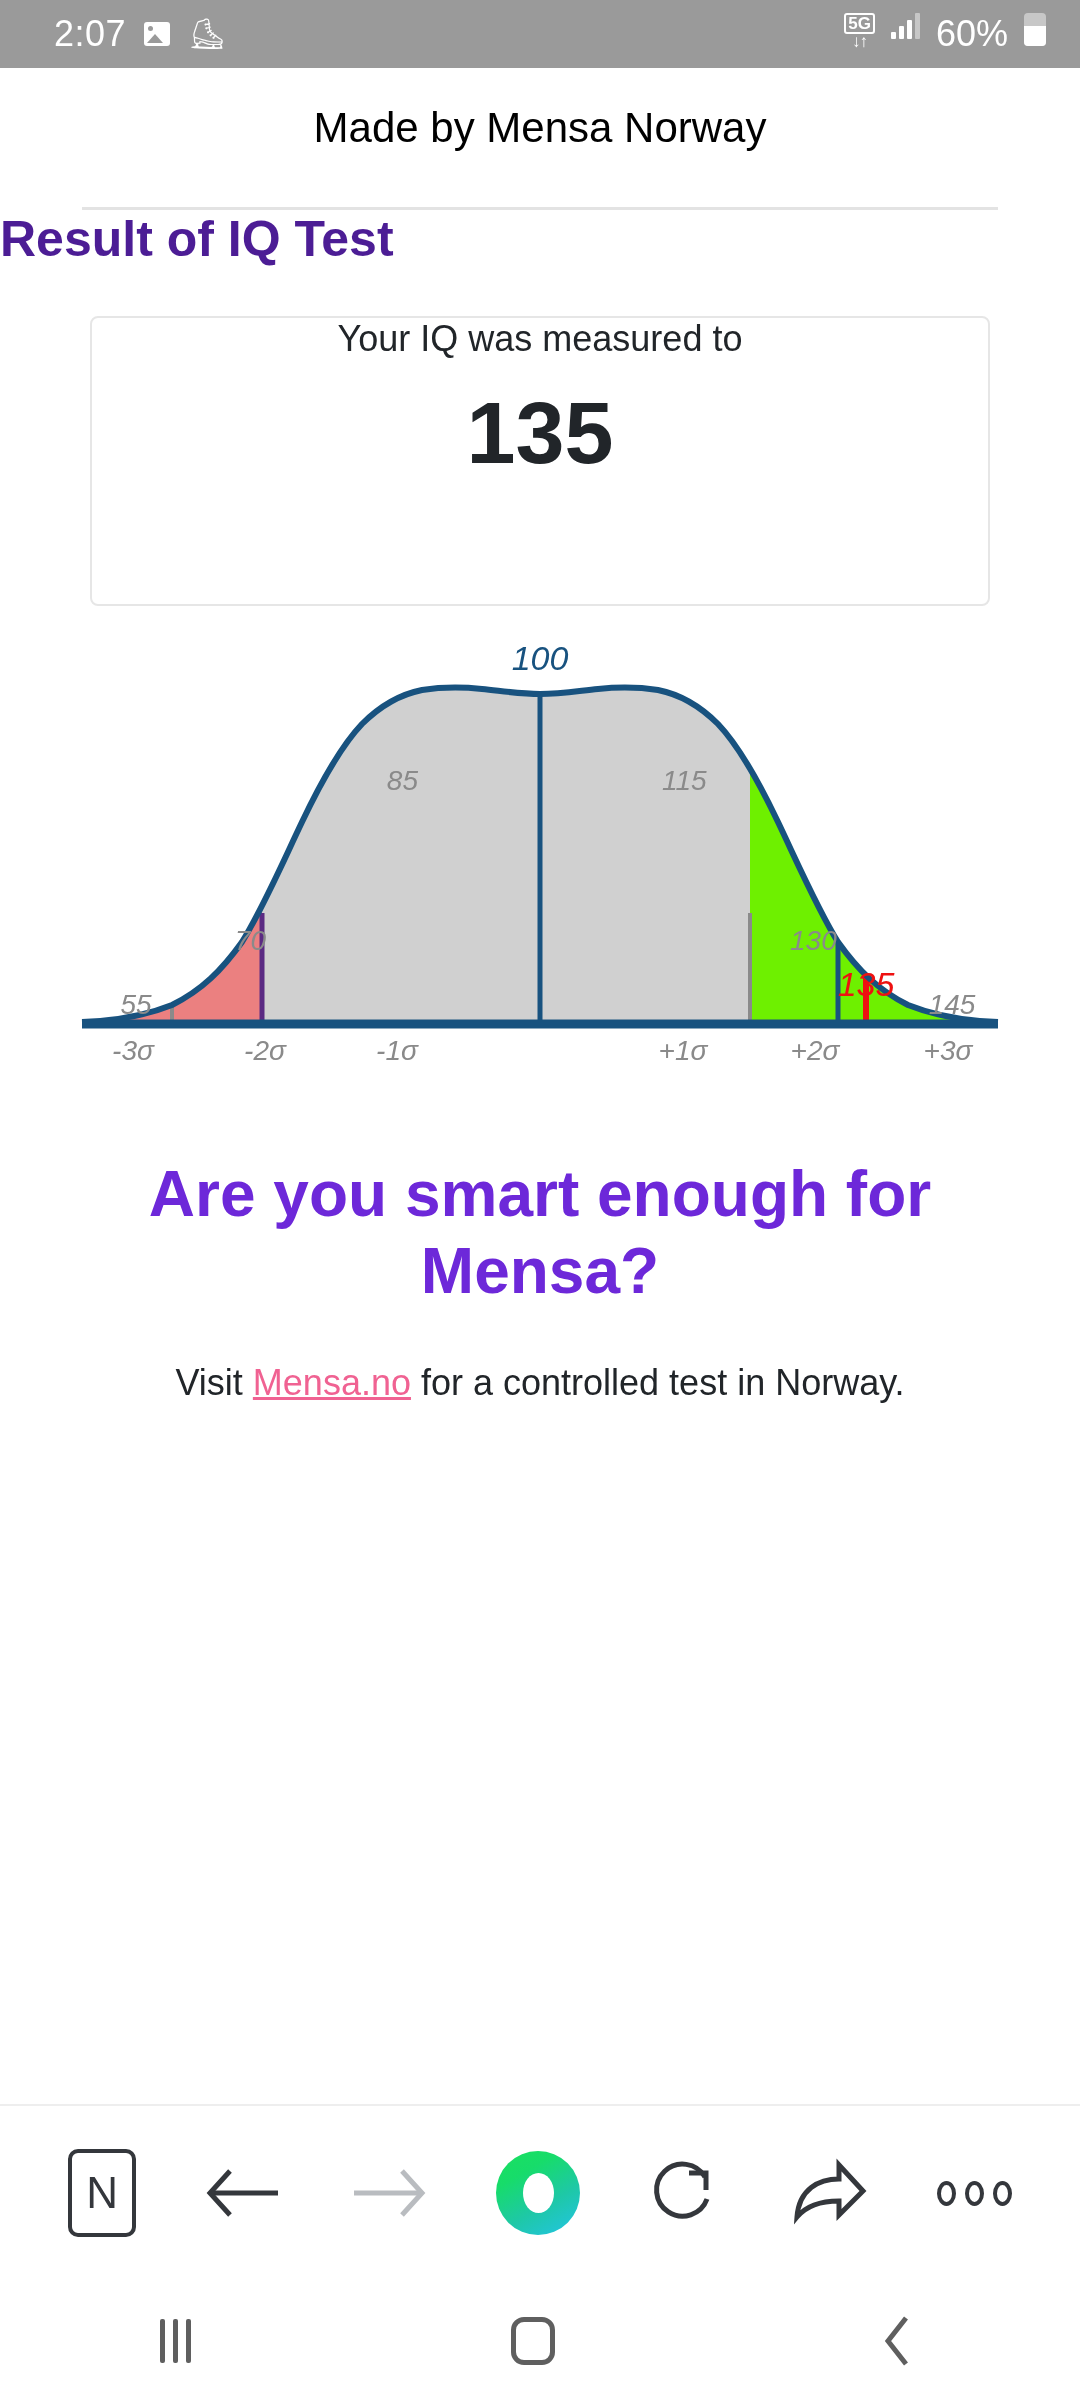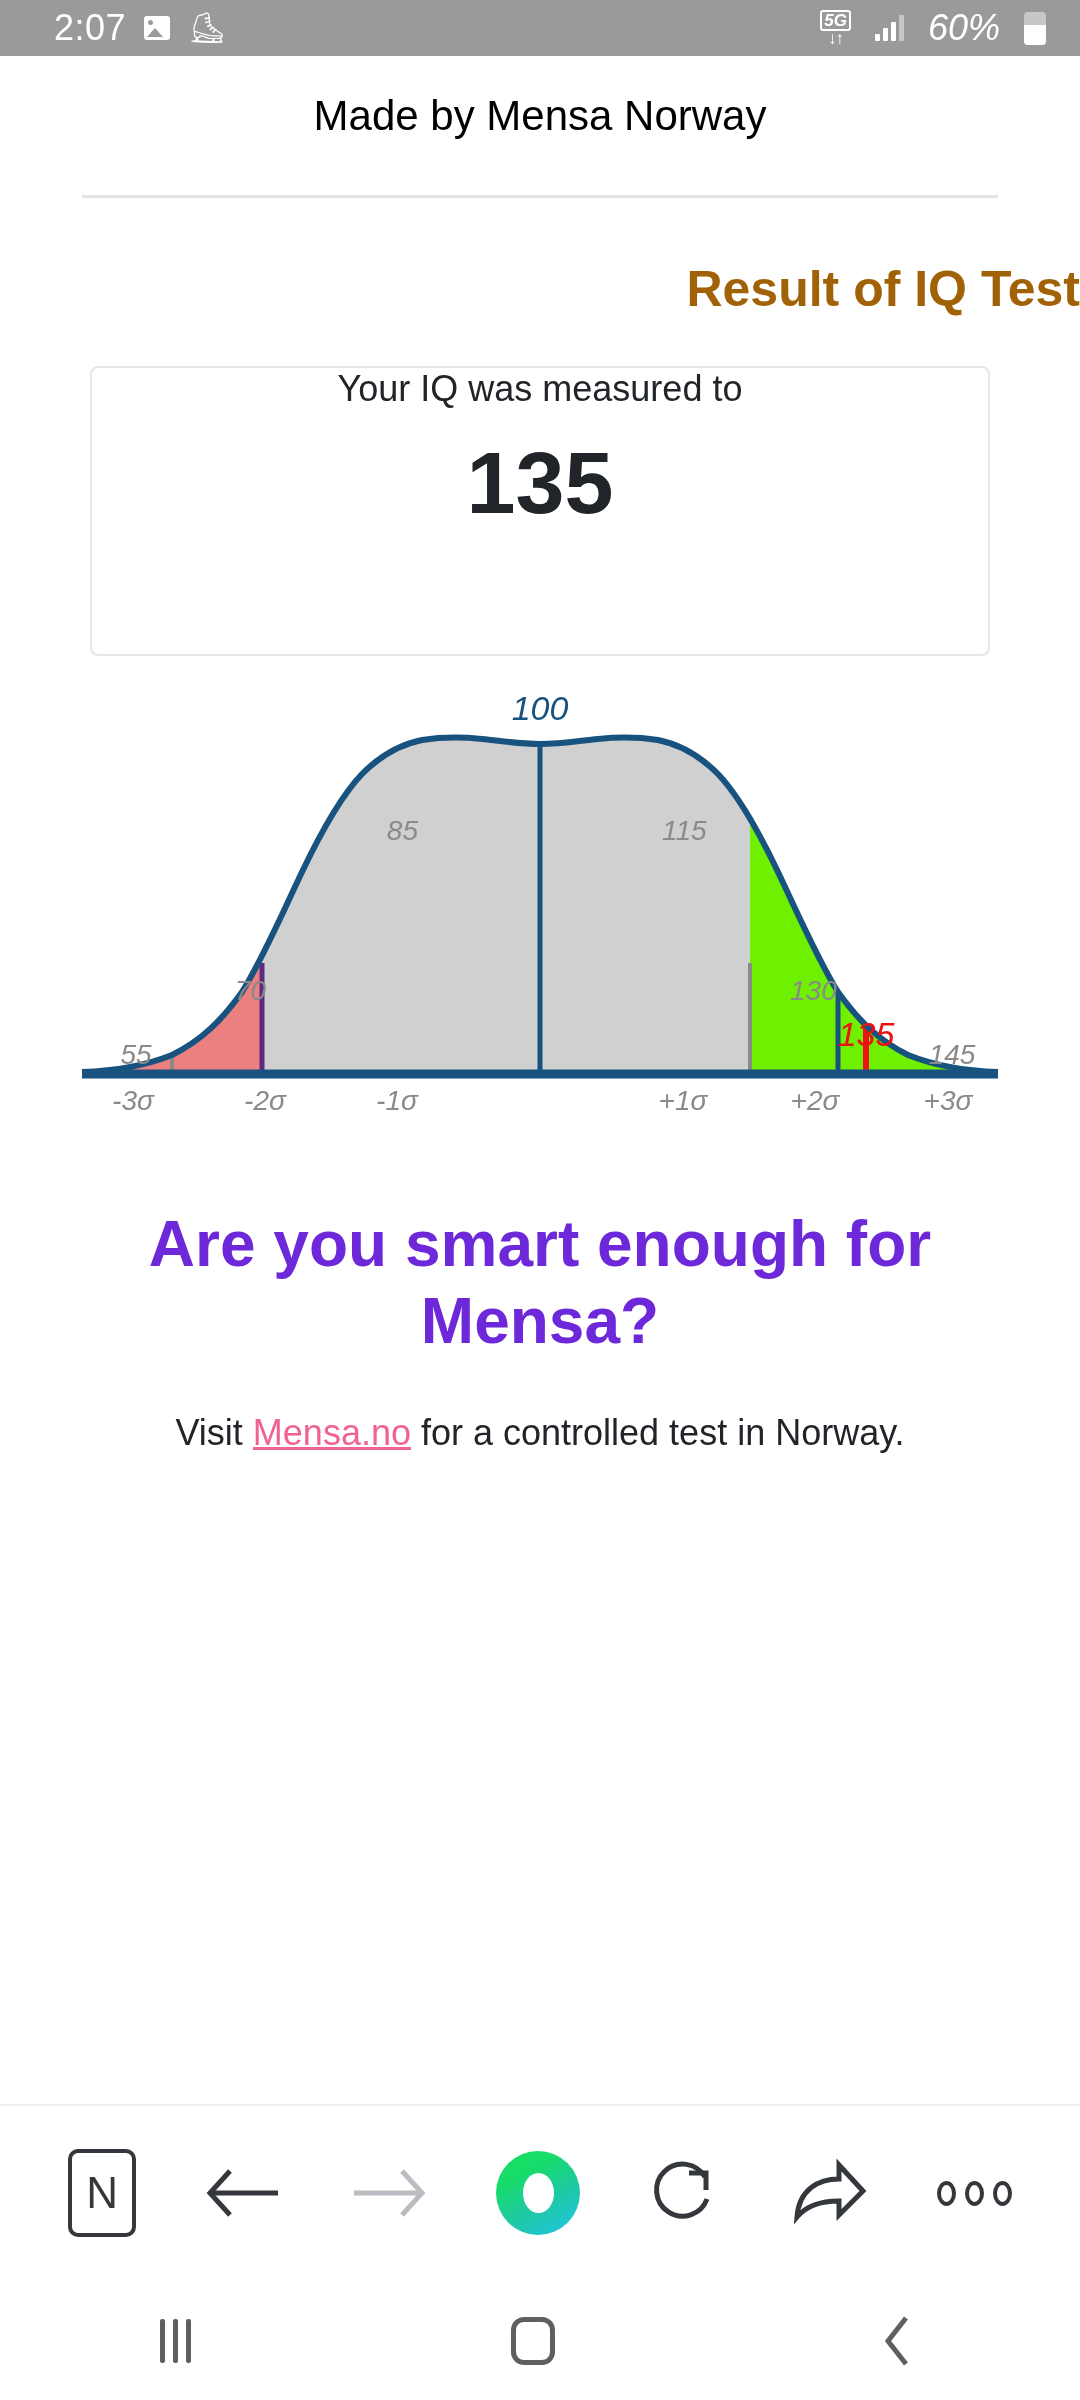--- a/index.html
+++ b/index.html
@@ -7,31 +7,31 @@
   body {
     font-family:"Liberation Sans", sans-serif;
     background:#ffffff;
     color:#212529;
     overflow:hidden;
     position:relative;
   }
 
   
   #status-bar {
-    height:56px;
+    height:68px;
     background:#9a9a9a;
     display:flex;
     align-items:center;
     justify-content:space-between;
     padding:0 34px 0 54px;
     color:#ffffff;
   }
   .sb-left { display:flex; align-items:center; gap:18px; }
   .sb-time { font-size:36px; letter-spacing:0.5px; }
-  .sb-right { display:flex; align-items:center; gap:24px;font-style:italic; }
+  .sb-right { display:flex; gap:16px; }
   .sb-pct { font-size:36px; }
 
   .icon-photo {
     width:26px; height:24px; border-radius:3px;
     background:#ffffff; position:relative;
   }
   .icon-photo::after{
     content:""; position:absolute; left:3px; bottom:3px;
     width:0;height:0;
     border-left:8px solid transparent;
@@ -87,25 +87,24 @@
     font-weight:300;
     color:#000000;
     margin-top:36px;
   }
   #divider {
     height:3px; background:#e3e3e3;
     margin:55px 82px 0 82px;
   }
 
   #section-title {
-    text-align:right;
+    text-align:left;
     font-size:50px;
     font-weight:bold;
-    color:#a16207;
-    margin-top:62px;
+    color:#4c1d95;
   }
 
   #score-card {
     margin:48px 90px 0 90px;
     border:2px solid #e6e6e6;
     border-radius:8px;
     height:290px;
     display:flex;
     flex-direction:column;
     align-items:center;

